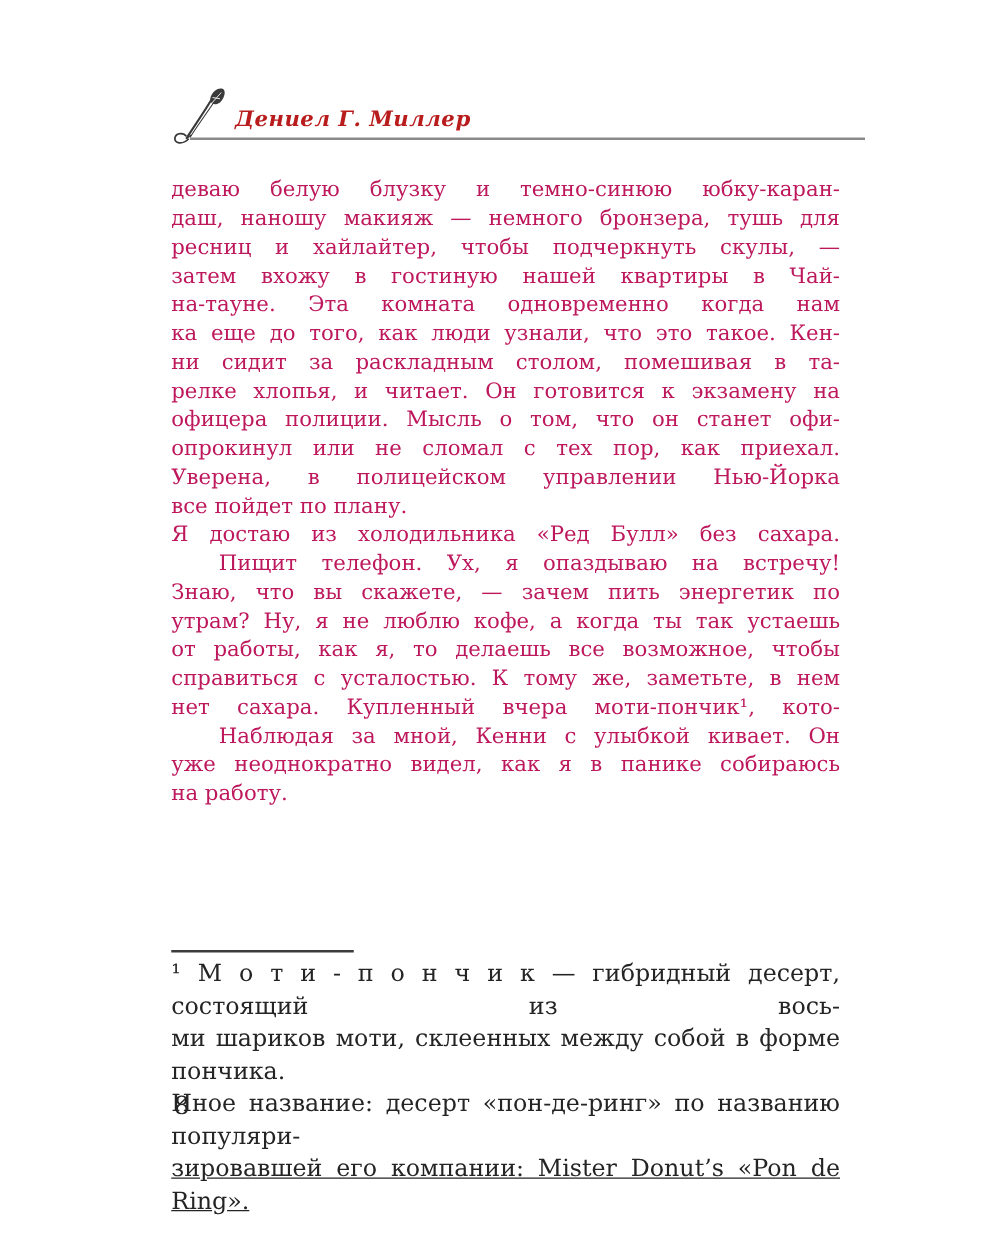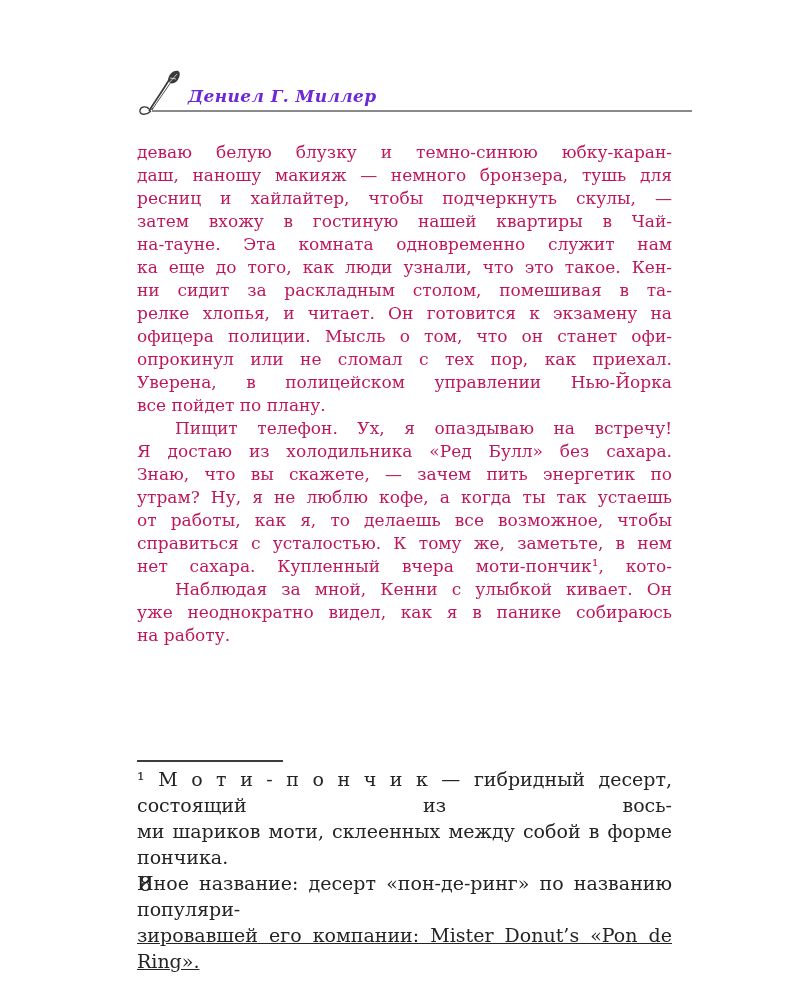--- a/index.html
+++ b/index.html
@@ -11,21 +11,21 @@
     position: relative;
     overflow: hidden;
   }
   .page { position: absolute; inset: 0; }
 
   
   .hdr-icon { position: absolute; left: 136px; top: 70px; width: 50px; height: 50px; }
   .hdr-author {
     position: absolute; left: 188px; top: 86px;
     font-size: 17px; font-style: italic; font-weight: bold;
-    color: #6d28d9; letter-spacing: 0.4px;
+    color: #b91c1c; letter-spacing: 0.4px;
   }
   .hdr-rule {
     position: absolute; left: 152px; top: 110px;
     width: 540px; height: 2px; background: #8a8a8a;
   }
 
   
   .body-text {
     position: absolute; left: 137px; top: 141px; width: 535px;
     font-size: 17px; line-height: 23px;
@@ -72,30 +72,30 @@
     </svg>
     <div class="hdr-author">Дениел Г. Миллер</div>
     <div class="hdr-rule"></div>
   </div>
 
   <div class="body-text">
     <div class="ln">деваю белую блузку и темно-синюю юбку-каран-</div>
     <div class="ln">даш, наношу макияж — немного бронзера, тушь для</div>
     <div class="ln">ресниц и хайлайтер, чтобы подчеркнуть скулы, —</div>
     <div class="ln">затем вхожу в гостиную нашей квартиры в Чай-</div>
-    <div class="ln">на-тауне. Эта комната одновременно служит нам</div>
+    <div class="ln">на-тауне. Эта комната одновременно когда нам</div>
     <div class="ln">ка еще до того, как люди узнали, что это такое. Кен-</div>
     <div class="ln">ни сидит за раскладным столом, помешивая в та-</div>
     <div class="ln">релке хлопья, и читает. Он готовится к экзамену на</div>
     <div class="ln">офицера полиции. Мысль о том, что он станет офи-</div>
     <div class="ln">опрокинул или не сломал с тех пор, как приехал.</div>
     <div class="ln">Уверена, в полицейском управлении Нью-Йорка</div>
     <div class="ln last">все пойдет по плану.</div>
+    <div class="ln">Я достаю из холодильника «Ред Булл» без сахара.</div>
     <div class="ln indent">Пищит телефон. Ух, я опаздываю на встречу!</div>
-    <div class="ln">Я достаю из холодильника «Ред Булл» без сахара.</div>
     <div class="ln">Знаю, что вы скажете, — зачем пить энергетик по</div>
     <div class="ln">утрам? Ну, я не люблю кофе, а когда ты так устаешь</div>
     <div class="ln">от работы, как я, то делаешь все возможное, чтобы</div>
     <div class="ln">справиться с усталостью. К тому же, заметьте, в нем</div>
     <div class="ln">нет сахара. Купленный вчера моти-пончик¹, кото-</div>
     <div class="ln indent">Наблюдая за мной, Кенни с улыбкой кивает. Он</div>
     <div class="ln">уже неоднократно видел, как я в панике собираюсь</div>
     <div class="ln last">на работу.</div>
   </div>
 

